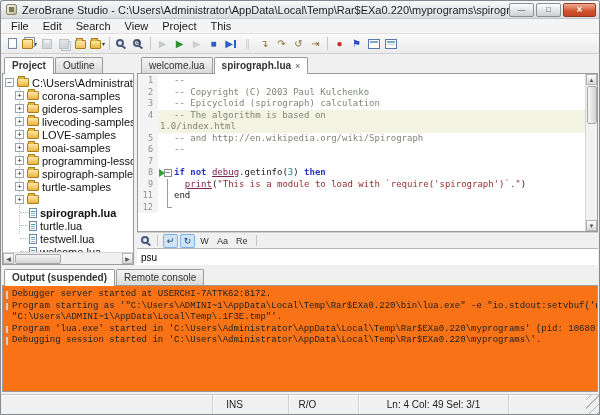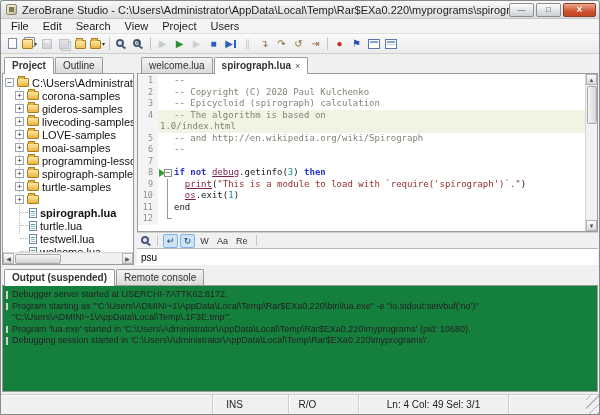--- a/index.html
+++ b/index.html
@@ -145,22 +145,22 @@
   .fbtn { height:14px; min-width:15px; display:flex; align-items:center; justify-content:center;
           font-size:9px; color:#333; padding:0 2px; border:1px solid transparent; }
   .fbtn.pressed { background:#cde4f7; border:1px solid #7eb2e8; border-radius:2px; color:#1b3f66; }
   .fsep { width:1px; height:11px; background:#c6c6c6; margin:0 3px; }
   .find-input { height:17px; flex:none; border:none; border-top:1px solid #b7b7b7; background:#fff;
           font-family:"Liberation Sans",sans-serif; font-size:10px; padding:1px 4px; outline:none; width:100%; }
 
   
   .hsplit { height:3px; flex:none; }
   .bottom { height:124px; flex:none; display:flex; flex-direction:column; padding:0 1px; }
-  .output { flex:1; background:#15803d; border:1px solid #9b9b9b; overflow:hidden;
-            font-family:Liberation Sans, sans-serif; font-size:9px;
+  .output { flex:1; background:#f97316; border:1px solid #9b9b9b; overflow:hidden;
+            font-family:Liberation Mono, monospace; font-size:9px;
             line-height:11.5px; color:#222; padding-top:3px; }
   .oline { white-space:pre; padding-left:9px; position:relative; }
   .oline.first:before { content:""; position:absolute; left:3px; top:2px; bottom:2px; width:2px; background:#cfcfcf; }
 
   
   .statusbar { height:20px; flex:none; margin-top:2px; background:#f0f0f0; border-top:1px solid #c9c9c9;
                box-shadow:inset 0 1px 0 #fbfbfb; display:flex; align-items:stretch; font-size:10px; color:#222; }
   .sfill { flex:1; }
   .scell { display:flex; align-items:center; justify-content:center; border-left:1px solid #cfcfcf;
            box-shadow:inset 1px 0 0 #fafafa; padding:0 4px;margin-left:32px; }
@@ -182,21 +182,21 @@
         <span class="wbtn close-button">×</span>
       </span>
   </div>
 
   <div class="menubar">
       <span class="menu-item">File</span>
       <span class="menu-item">Edit</span>
       <span class="menu-item">Search</span>
       <span class="menu-item">View</span>
       <span class="menu-item">Project</span>
-      <span class="menu-item">Users</span>
+      <span class="menu-item">This</span>
     </div>
 
   <div class="toolbar">
       <span class="tbtn">
         <span class="sh sh-page"></span>
       </span>
       <span class="tbtn">
         <span class="sh sh-page-folder"></span>
         <span class="darr">▾</span>
       </span>
@@ -374,21 +374,21 @@
         <div class="crows">
             <div class="crow">
               <span class="gut">1</span>
               <span class="cbody">
                 <span class="ctext"><span class="seg cm">--</span></span>
               </span>
             </div>
             <div class="crow">
               <span class="gut">2</span>
               <span class="cbody">
-                <span class="ctext"><span class="seg cm">-- Copyright (C) 2020 Paul Kulchenko</span></span>
+                <span class="ctext"><span class="seg cm">-- Copyright (C) 2003 Paul Kulchenko</span></span>
               </span>
             </div>
             <div class="crow">
               <span class="gut">3</span>
               <span class="cbody">
                 <span class="ctext"><span class="seg cm">-- Epicycloid (spirograph) calculation</span></span>
               </span>
             </div>
             <div class="crow caret">
               <span class="gut">4</span>
@@ -426,27 +426,20 @@
                 <span class="mkarrow"></span>
                 <span class="mkfold">−</span>
                 <span class="ctext"><span class="seg kw">if</span><span class="seg pl"> </span><span class="seg kw">not</span><span class="seg pl"> </span><span class="seg lib">debug</span><span class="seg pl">.getinfo(</span><span class="seg num">3</span><span class="seg pl">) </span><span class="seg kw">then</span></span>
               </span>
             </div>
             <div class="crow">
               <span class="gut">9</span>
               <span class="cbody">
                 <span class="foldline"></span>
                 <span class="ctext"><span class="seg pl">  </span><span class="seg lib">print</span><span class="seg pl">(</span><span class="seg str">"This is a module to load with `require('spirograph')`."</span><span class="seg pl">)</span></span>
-              </span>
-            </div>
-            <div class="crow">
-              <span class="gut">10</span>
-              <span class="cbody">
-                <span class="foldline"></span>
-                <span class="ctext"><span class="seg pl">  </span><span class="seg lib">os</span><span class="seg pl">.exit(</span><span class="seg num">1</span><span class="seg pl">)</span></span>
               </span>
             </div>
             <div class="crow">
               <span class="gut">11</span>
               <span class="cbody">
                 <span class="foldline"></span>
                 <span class="ctext"><span class="seg pl">end</span></span>
               </span>
             </div>
             <div class="crow">

